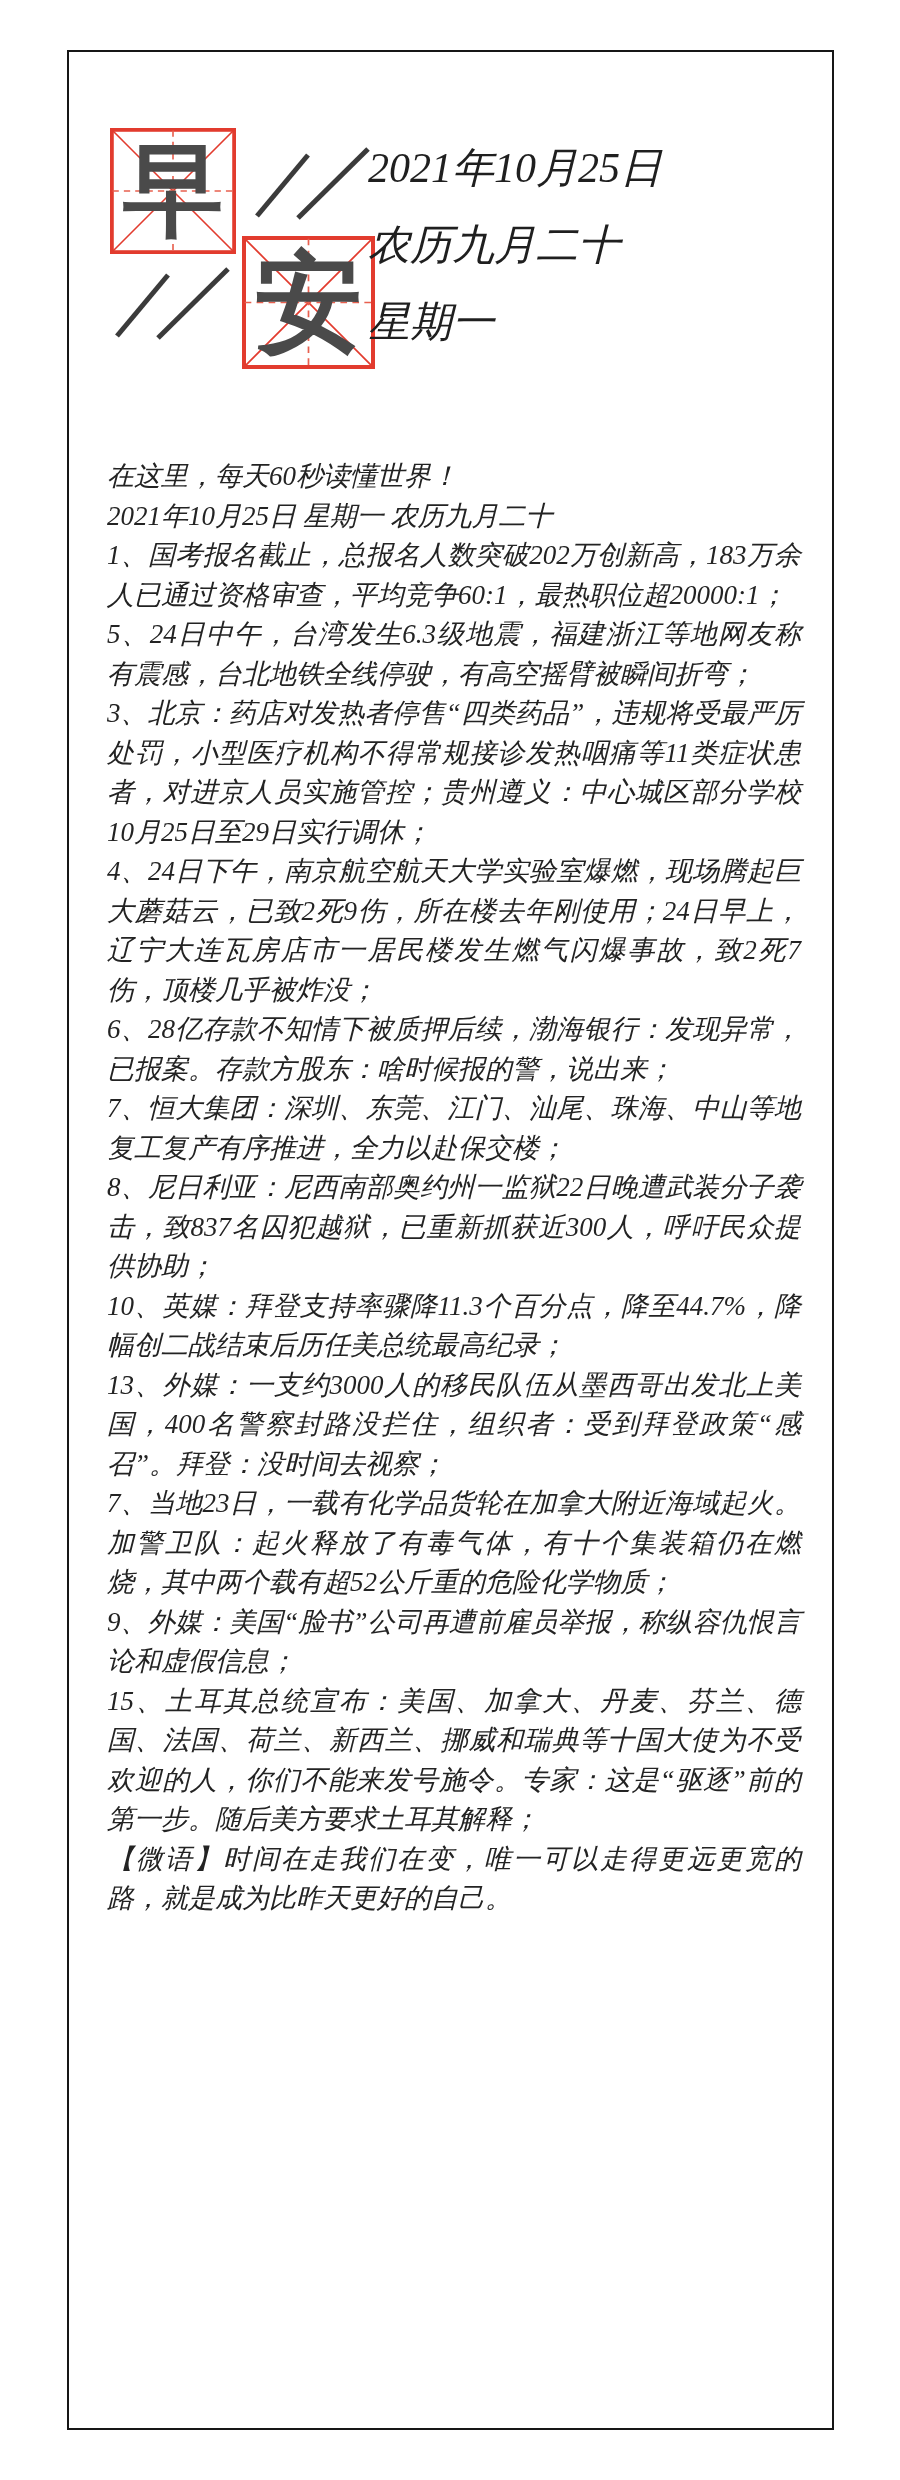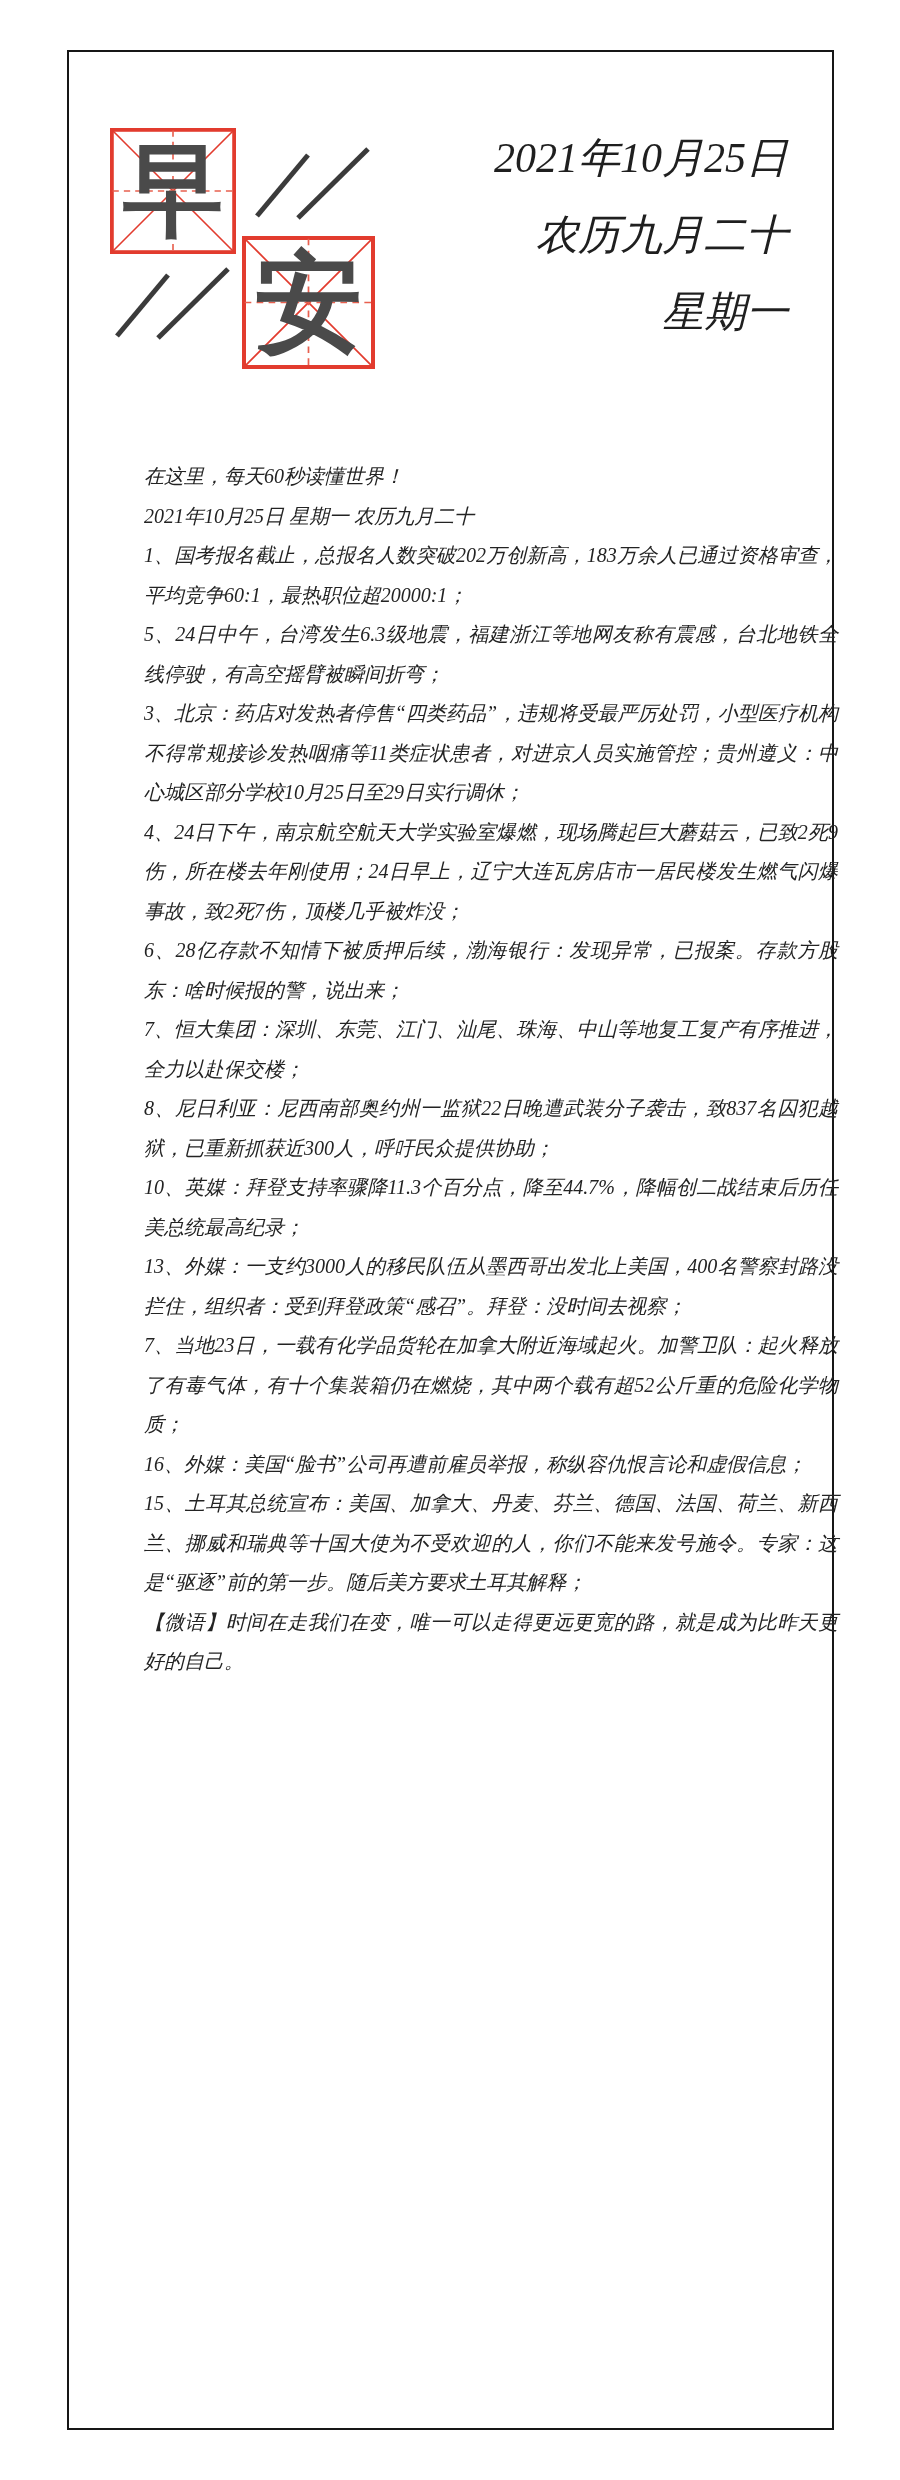--- a/index.html
+++ b/index.html
@@ -22,31 +22,30 @@
   }
   .box-zao{left:41px;top:76px;width:126px;height:126px;}
   .box-zao .gridchar{font-size:100px;}
   .box-an{left:173px;top:184px;width:133px;height:133px;}
   .box-an .gridchar{font-size:108px;}
   .slashes{position:absolute;width:120px;height:75px;}
   .slashes-top{left:183px;top:94px;}
   .slashes-bottom{left:43px;top:214px;}
   
   .date-block{
-    position:absolute;right:44px;top:68px;width:420px;text-align:right;
+    position:absolute;right:44px;top:78px;width:420px;
     font-style:italic;color:#1f1f1f;
   }
   .date-block .dline{font-size:42px;line-height:77px;white-space:nowrap;}
   
   .news-body{
     position:absolute;left:38px;top:405px;width:694px;
     font-style:italic;color:#232323;
-    font-size:20px;line-height:39.5px;
+    font-size:27px;line-height:39.5px;
     text-align:justify;
-    margin-left:37px;
   }
   .news-body p{margin:0;padding:0;}
 </style>
 </head>
 <body>
 
 <div class="frame">
 
   <div class="gridbox box-zao">
     <svg viewBox="0 0 100 100">
@@ -91,18 +90,18 @@
     <p>1、国考报名截止，总报名人数突破202万创新高，183万余人已通过资格审查，平均竞争60:1，最热职位超20000:1；</p>
     <p>5、24日中午，台湾发生6.3级地震，福建浙江等地网友称有震感，台北地铁全线停驶，有高空摇臂被瞬间折弯；</p>
     <p>3、北京：药店对发热者停售“四类药品”，违规将受最严厉处罚，小型医疗机构不得常规接诊发热咽痛等11类症状患者，对进京人员实施管控；贵州遵义：中心城区部分学校10月25日至29日实行调休；</p>
     <p>4、24日下午，南京航空航天大学实验室爆燃，现场腾起巨大蘑菇云，已致2死9伤，所在楼去年刚使用；24日早上，辽宁大连瓦房店市一居民楼发生燃气闪爆事故，致2死7伤，顶楼几乎被炸没；</p>
     <p>6、28亿存款不知情下被质押后续，渤海银行：发现异常，已报案。存款方股东：啥时候报的警，说出来；</p>
     <p>7、恒大集团：深圳、东莞、江门、汕尾、珠海、中山等地复工复产有序推进，全力以赴保交楼；</p>
     <p>8、尼日利亚：尼西南部奥约州一监狱22日晚遭武装分子袭击，致837名囚犯越狱，已重新抓获近300人，呼吁民众提供协助；</p>
     <p>10、英媒：拜登支持率骤降11.3个百分点，降至44.7%，降幅创二战结束后历任美总统最高纪录；</p>
     <p>13、外媒：一支约3000人的移民队伍从墨西哥出发北上美国，400名警察封路没拦住，组织者：受到拜登政策“感召”。拜登：没时间去视察；</p>
     <p>7、当地23日，一载有化学品货轮在加拿大附近海域起火。加警卫队：起火释放了有毒气体，有十个集装箱仍在燃烧，其中两个载有超52公斤重的危险化学物质；</p>
-    <p>16、外媒：美国“脸书”公司再遭前雇员举报，称纵容仇恨言论和虚假信息；</p>
+    <p>9、外媒：美国“脸书”公司再遭前雇员举报，称纵容仇恨言论和虚假信息；</p>
     <p>15、土耳其总统宣布：美国、加拿大、丹麦、芬兰、德国、法国、荷兰、新西兰、挪威和瑞典等十国大使为不受欢迎的人，你们不能来发号施令。专家：这是“驱逐”前的第一步。随后美方要求土耳其解释；</p>
     <p>【微语】时间在走我们在变，唯一可以走得更远更宽的路，就是成为比昨天更好的自己。</p>
   </div>
 
 </div>
 
 </body></html>

